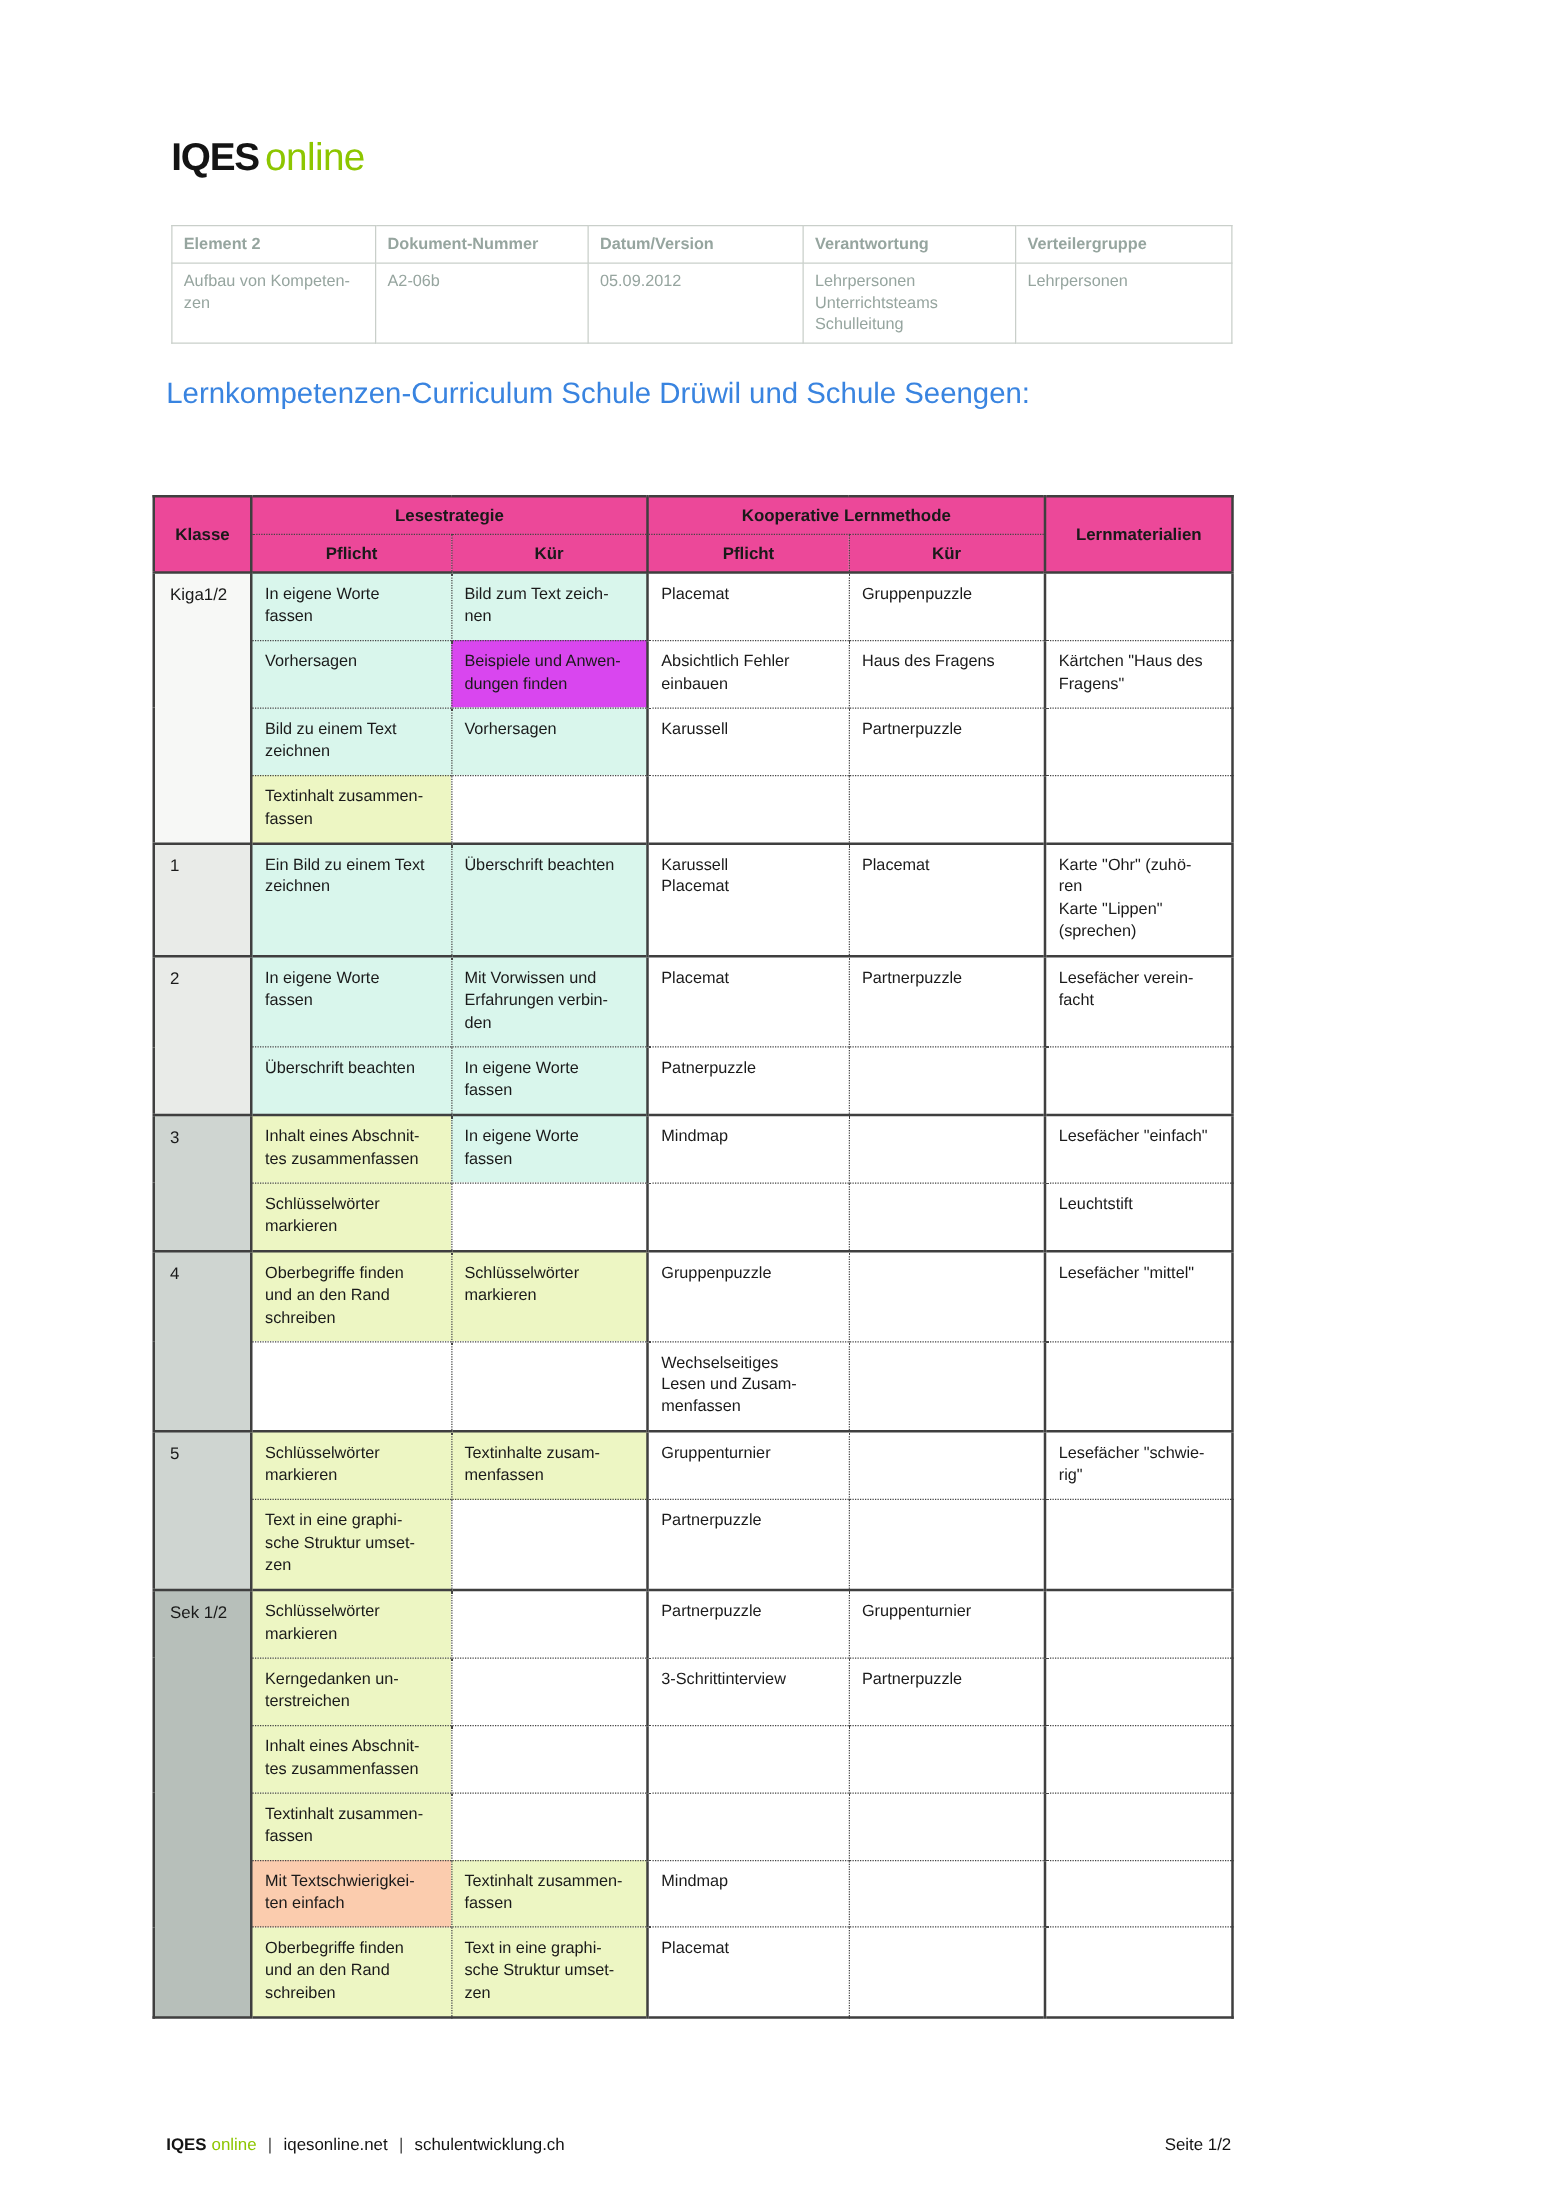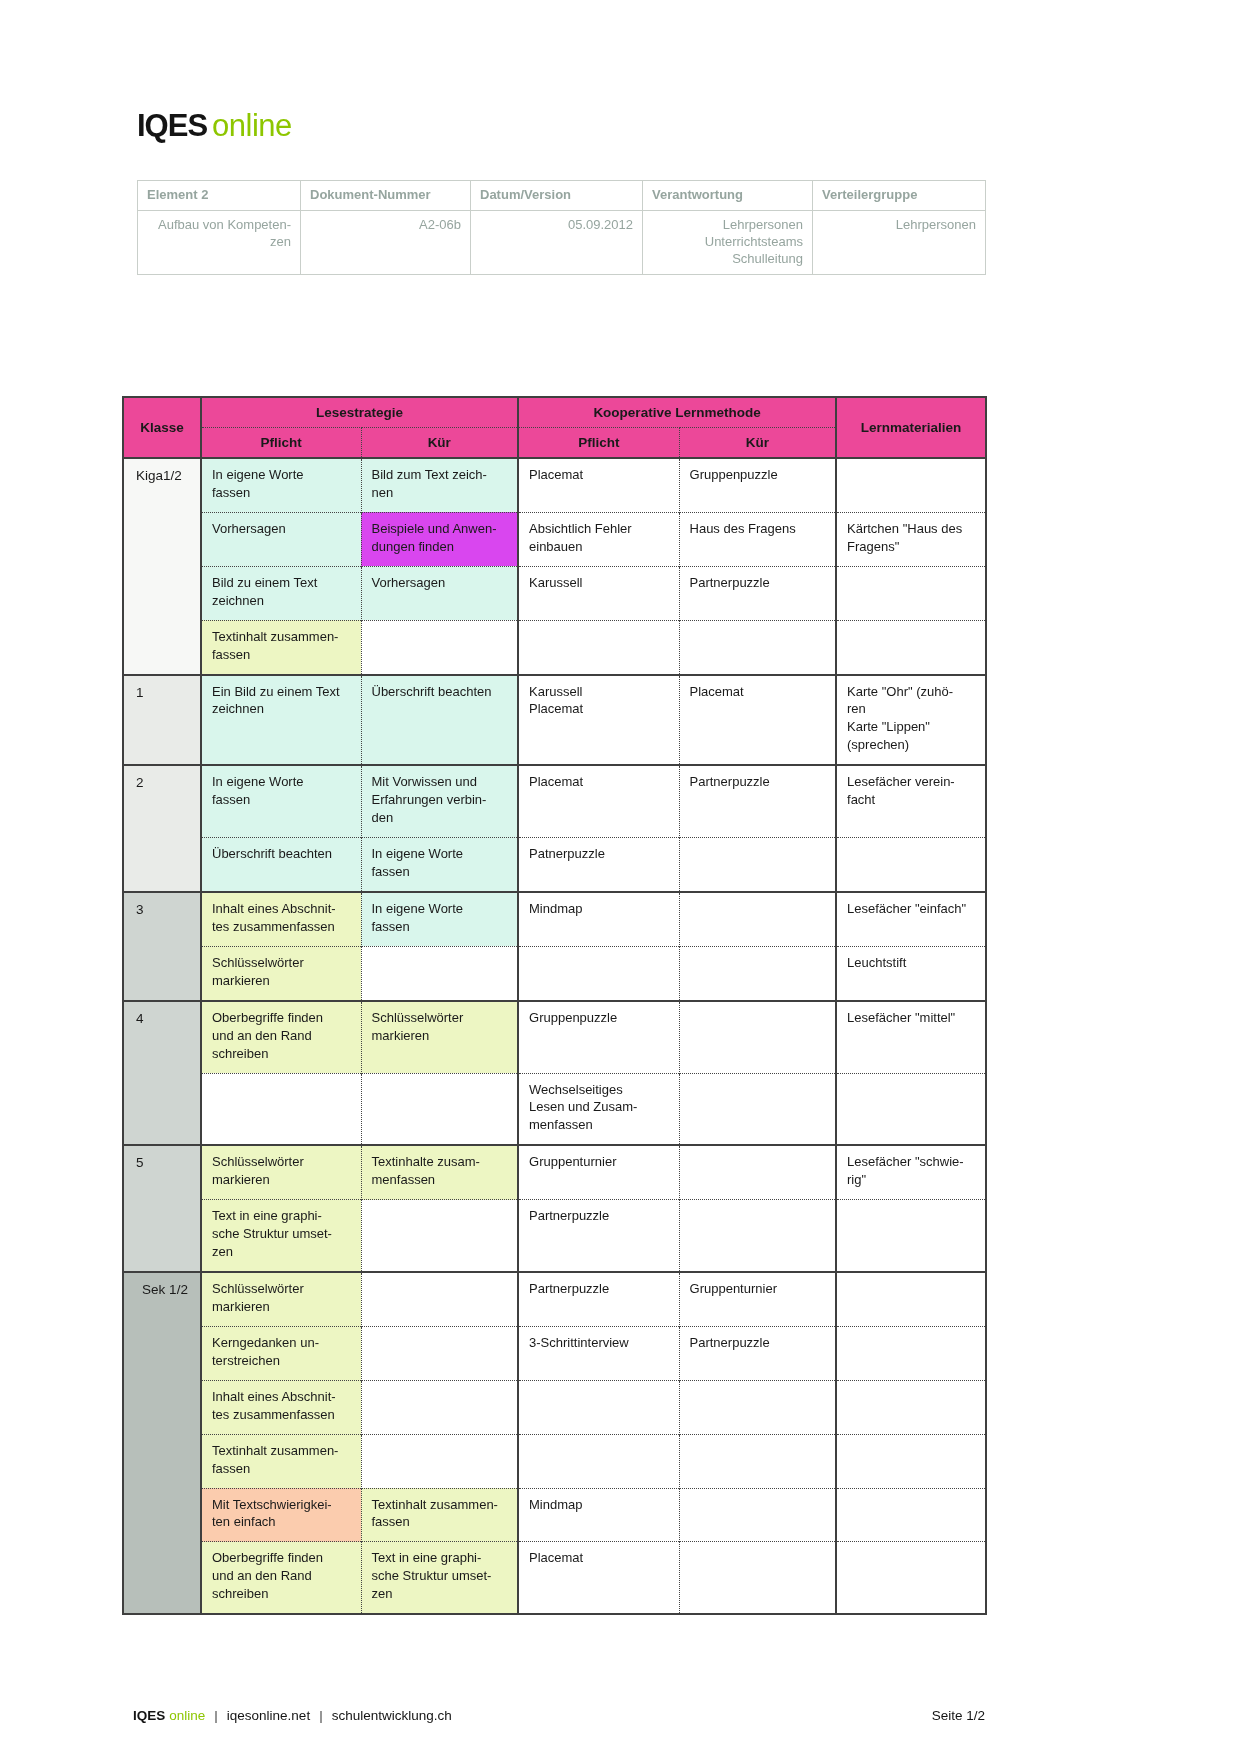--- a/index.html
+++ b/index.html
@@ -16,21 +16,21 @@
   .brand .online { font-size:31px; color:var(--green); letter-spacing:-0.5px; margin-left:5px; }
   .brand .handbook { font-size:29px; color:var(--gray-title); margin-left:42px; letter-spacing:0; }
 
   
   table.meta { position:absolute; left:137px; top:132px; width:848px; border-collapse:collapse; table-layout:fixed; }
   table.meta th, table.meta td {
     border:1px solid var(--meta-border); text-align:left; vertical-align:top;
     padding:6px 9px; font-size:13px; line-height:1.3; color:var(--meta-text); white-space:pre-line;
   }
   table.meta th { font-weight:bold; height:30px; }
-  table.meta td { height:57px;text-align:right; }
+  table.meta td { height:57px; }
   table.meta col.m0 { width:163px; } table.meta col.m1 { width:170px; }
   table.meta col.m2 { width:172px; } table.meta col.m3 { width:170px; }
   table.meta col.m4 { width:173px; }
 
   
   .doctitle { position:absolute; left:133px; top:252px; color:var(--blue); }
   .doctitle .t1 { font-size:23.5px; font-weight:normal; line-height:1.25; }
   .doctitle .t2 { font-size:26.5px; font-weight:bold; line-height:1.25; margin-top:4px; }
 
   
@@ -101,20 +101,21 @@
         <td>05.09.2012</td>
         <td>Lehrpersonen
 Unterrichtsteams
 Schulleitung</td>
         <td>Lehrpersonen</td>
       </tr>
     </tbody>
   </table>
 
   <div class="doctitle">
+    <div class="t1">Lernkompetenzen-Curriculum Schule Drüwil und Schule Seengen:</div>
   </div>
 
   <table class="main">
     <colgroup>
         <col class="k">
         <col class="c0">
         <col class="c1">
         <col class="c2">
         <col class="c3">
         <col class="c4">
@@ -255,21 +256,21 @@
         <tr class="sub">
           <td class="br-dot" style="background: rgb(237, 246, 195);">Text in eine graphi-
 sche Struktur umset-
 zen</td>
           <td class="br-solid"></td>
           <td class="br-dot">Partnerpuzzle</td>
           <td class="br-solid"></td>
           <td class=""></td>
         </tr>
         <tr class="gs">
-          <td rowspan="6" class="klasse br-solid" style="background: rgb(183, 191, 186); text-align: center;">Sek 1/2</td>
+          <td rowspan="6" class="klasse br-solid" style="background: rgb(183, 191, 186);">Sek 1/2</td>
           <td class="br-dot" style="background: rgb(237, 246, 195);">Schlüsselwörter
 markieren</td>
           <td class="br-solid"></td>
           <td class="br-dot">Partnerpuzzle</td>
           <td class="br-solid">Gruppenturnier</td>
           <td class=""></td>
         </tr>
         <tr class="sub">
           <td class="br-dot" style="background: rgb(237, 246, 195);">Kerngedanken un-
 terstreichen</td>

